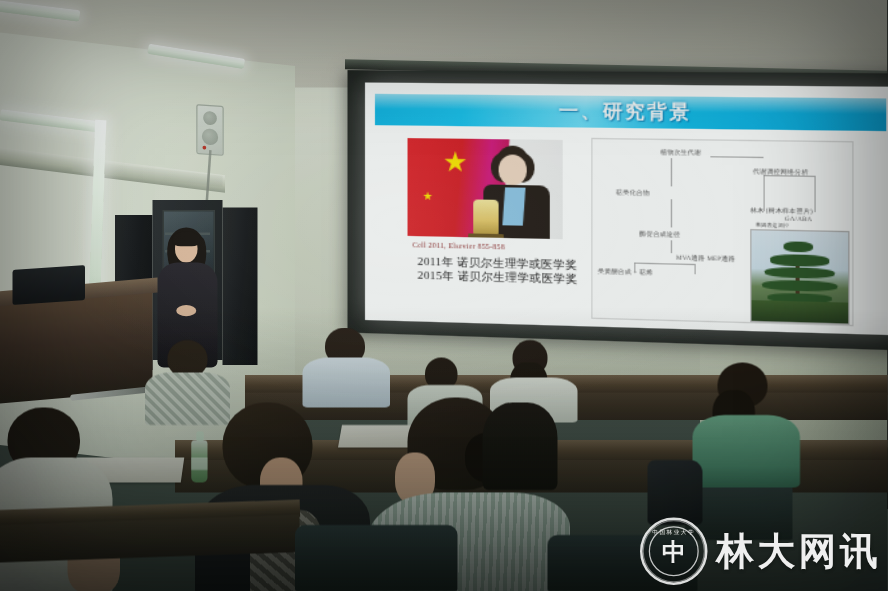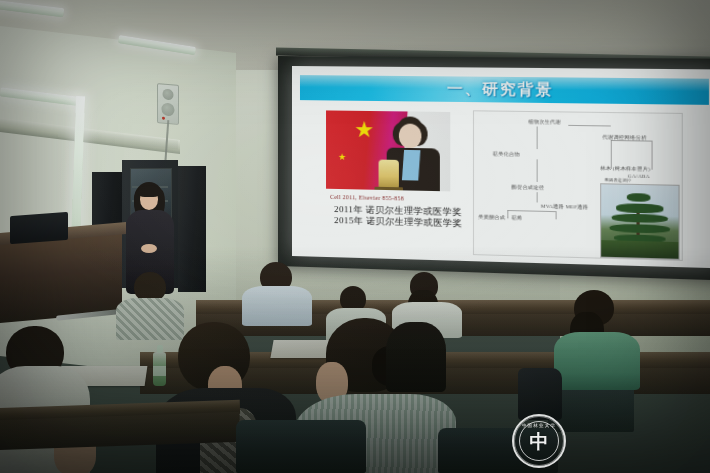--- a/index.html
+++ b/index.html
@@ -623,15 +623,16 @@
   <div class="grade-tint"></div>
   <div class="grade-dark"></div>
   <div class="vignette"></div>
 
   <div class="watermark">
     <div class="wm-seal">
       <div class="ring2"></div>
       <div class="arc">中国林业大学</div>
       <div class="glyph">中</div>
     </div>
+    <div class="wm-text">林大网讯</div>
   </div>
 
 </div>
 
 </body></html>

